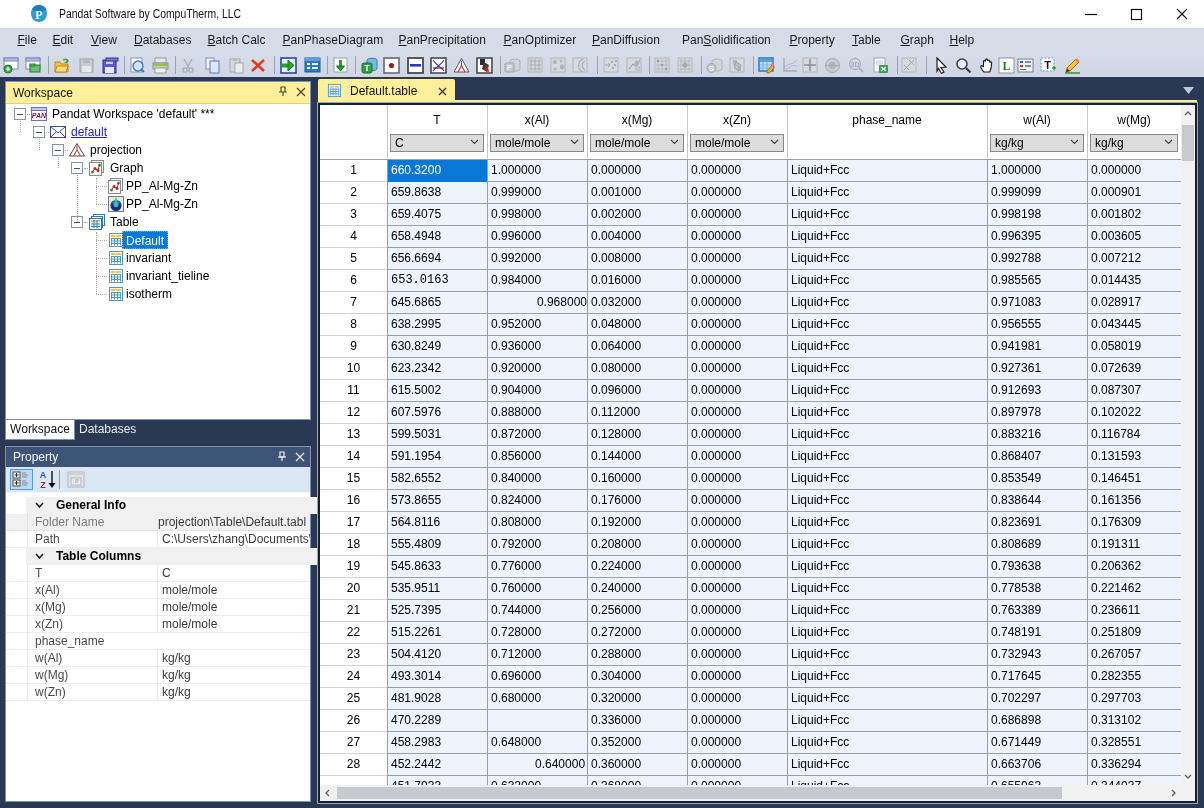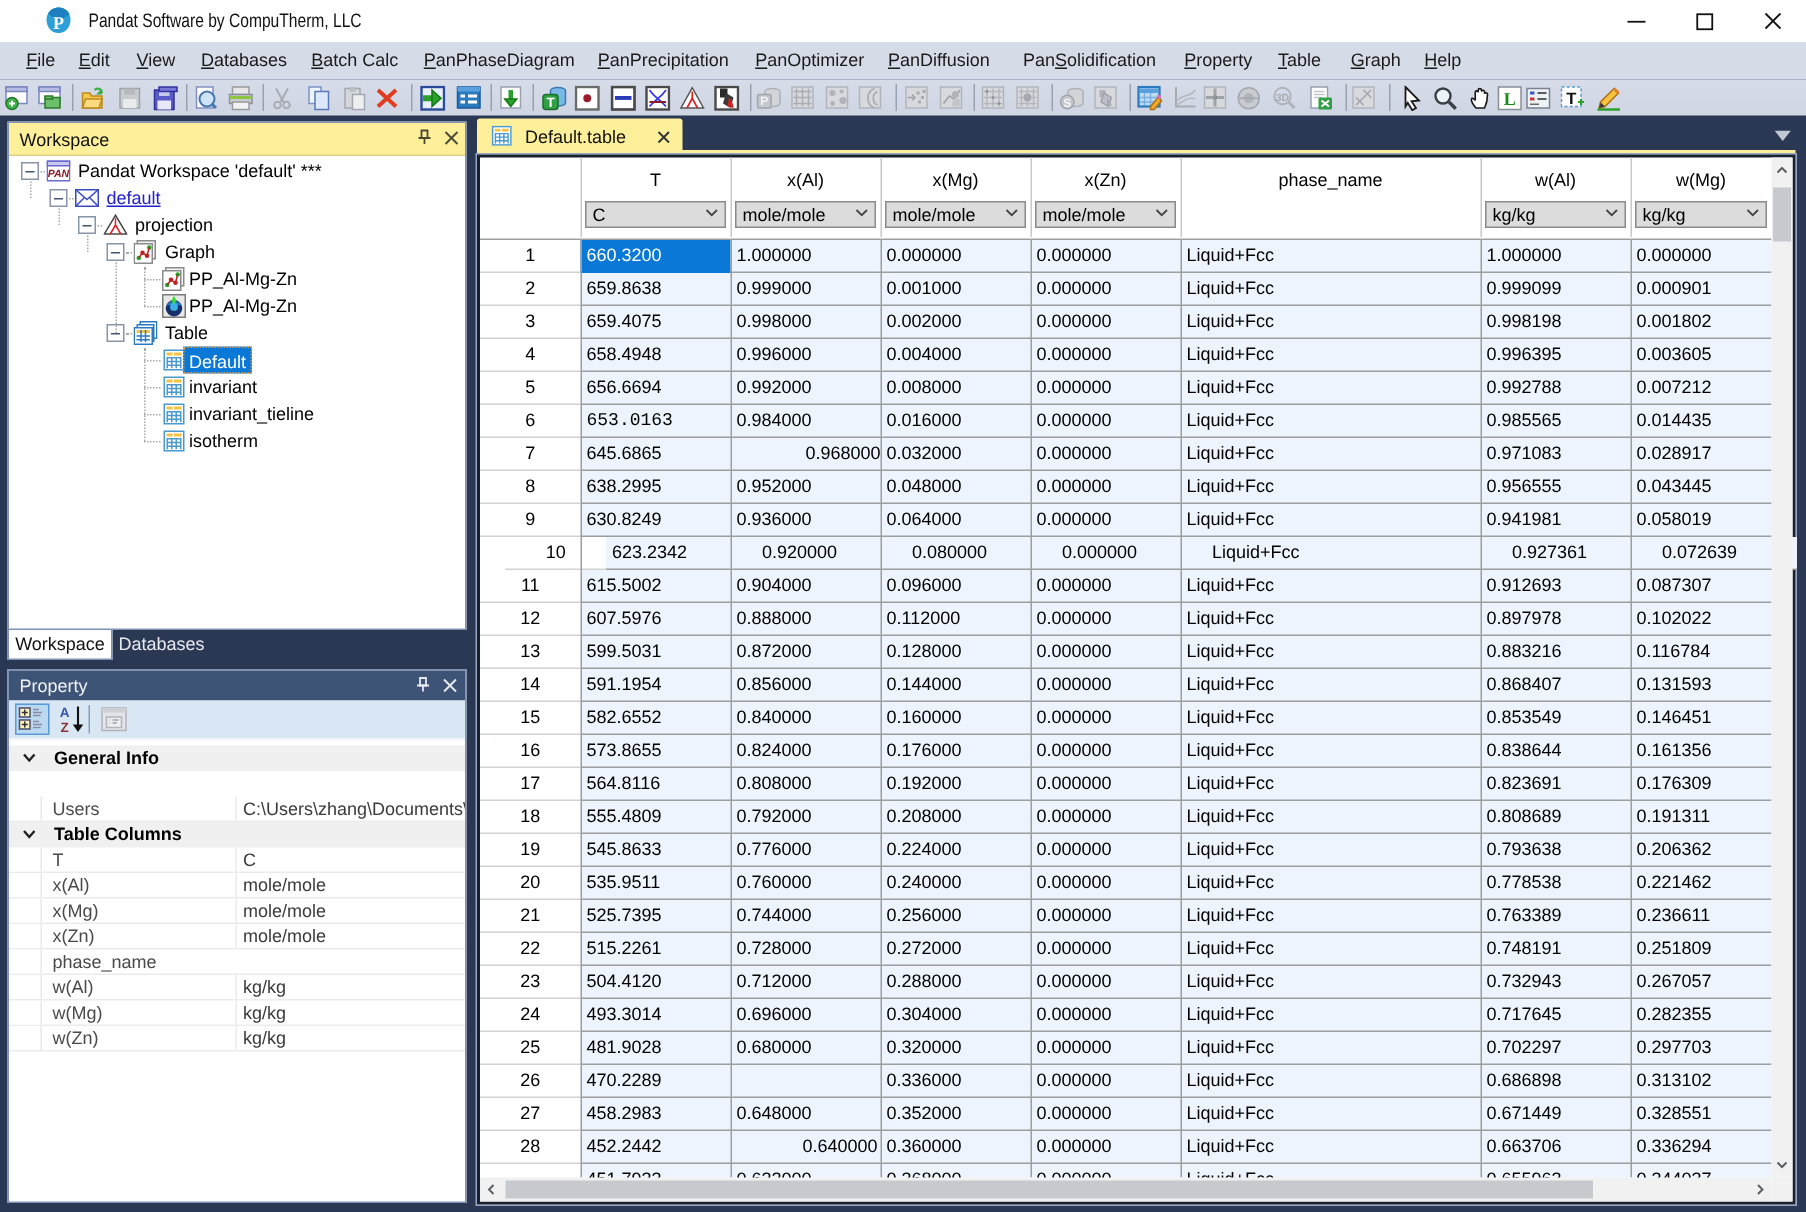--- a/index.html
+++ b/index.html
@@ -25,21 +25,21 @@
 .texp i{position:absolute;left:2px;top:5px;width:6px;height:1px;background:#44546e;}
 .dotv{position:absolute;width:1px;border-left:1px dotted #a8a8a8;}
 .doth{position:absolute;height:1px;border-top:1px dotted #a8a8a8;}
 
 .ltab{position:absolute;top:420px;height:20px;font-size:12px;text-align:center;line-height:19px;}
 
 #prop{left:5px;top:446px;width:306px;height:356px;border:1px solid #7f92b4;background:#fff;}
 #prophead{left:0;top:0;width:304px;height:20px;background:#3e5477;color:#f0f2f6;}
 #proptools{left:0;top:20px;width:304px;height:26px;background:#d9e7f5;border-bottom:1px solid #f5f8fb;}
 .prow{position:absolute;left:0;width:304px;height:17px;line-height:17px;overflow:hidden;}
-.pcat{background:#f0f0f0;font-weight:bold;color:#000;}
+.pcat{background:#f0f0f0;font-weight:bold;color:#000;margin-left:20px;}
 .plbl{position:absolute;left:29px;top:0;}
 .pval{position:absolute;left:152px;top:0;}
 .pgut{position:absolute;left:0;top:0;width:22px;height:17px;background:#f0f0f0;}
 
 #doctab{left:318px;top:79px;width:137px;height:24px;background:#fef09a;border-radius:2px 2px 0 0;}
 #tabstrip{left:318px;top:100px;width:879px;height:3px;background:#fef09a;}
 
 #doc{left:318px;top:103px;width:879px;height:700px;background:#fff;border:2px solid #18222f;box-shadow:0 0 0 1px #97a5c5;}
 .hname{position:absolute;top:0;height:29px;line-height:30px;text-align:center;font-size:12px;color:#000;}
 .combo{position:absolute;top:29px;height:18px;background:#dcdcdc;border:1px solid #8a8a8a;font-size:12px;line-height:16px;color:#000;padding-left:4px;}
@@ -487,23 +487,28 @@
         <rect x="4" y="7" width="10" height="7" fill="#eceef0" stroke="#b0b3ba"></rect>
         <path d="M6 9h.5M6 11h.5M8 9h4M8 11h3" stroke="#a0a3aa"></path>
       </svg>
     </div>
     <div class="prow pcat" style="top:50px">
       <svg style="position:absolute;left:9px;top:5px" width="9" height="7" viewBox="0 0 9 7">
         <path d="M1 1l3.5 4L8 1" stroke="#222" stroke-width="1.6" fill="none"></path>
       </svg>
       <span style="position:absolute;left:30px">General Info</span>
     </div>
+    <div class="prow" style="top:67px;background:#f0f0f0;border-bottom:1px solid #e4e4e4">
+      <div class="pgut" style="border-right:1px solid #e0e0e0"></div>
+      <span class="plbl" style="color:#7a7a7a">Folder Name</span>
+      <span class="pval" style="color:#3a3a3a">projection\Table\Default.tabl</span>
+    </div>
     <div class="prow" style="top:84px;border-bottom:1px solid #ececec">
       <div class="pgut" style="background:#fff;border-right:1px solid #e8e8e8"></div>
-      <span class="plbl" style="color:#4a4a4a">Users</span>
+      <span class="plbl" style="color:#4a4a4a">Path</span>
       <span class="pval" style="color:#3a3a3a;border-left:1px solid #ececec;padding-left:4px;left:151px">C:\Users\zhang\Documents\</span>
     </div>
     <div class="prow pcat" style="top:101px">
       <svg style="position:absolute;left:9px;top:5px" width="9" height="7" viewBox="0 0 9 7">
         <path d="M1 1l3.5 4L8 1" stroke="#222" stroke-width="1.6" fill="none"></path>
       </svg>
       <span style="position:absolute;left:30px">Table Columns</span>
     </div>
     <div class="prow" style="top:118px;border-bottom:1px solid #ececec">
       <div class="pgut" style="background:#fff;border-right:1px solid #e8e8e8"></div>
@@ -674,21 +679,21 @@
     <div class="drow" style="top:231px;height:22px;">
       <div class="rn" style="border-bottom:1px solid #d2d2d2;height:22px">9</div>
       <div class="dc" style="left:67px;width:100px;">630.8249</div>
       <div class="dc" style="left:167px;width:100px;">0.936000</div>
       <div class="dc" style="left:267px;width:100px;">0.064000</div>
       <div class="dc" style="left:367px;width:100px;">0.000000</div>
       <div class="dc" style="left:467px;width:200px;">Liquid+Fcc</div>
       <div class="dc" style="left:667px;width:100px;">0.941981</div>
       <div class="dc" style="left:767px;width:94px;">0.058019</div>
     </div>
-    <div class="drow" style="top:253px;height:22px;margin-left:17px;">
+    <div class="drow" style="top:253px;height:22px;">
       <div class="rn" style="border-bottom:1px solid #d2d2d2;height:22px">10</div>
       <div class="dc" style="left:67px;width:100px;">623.2342</div>
       <div class="dc" style="left:167px;width:100px;">0.920000</div>
       <div class="dc" style="left:267px;width:100px;">0.080000</div>
       <div class="dc" style="left:367px;width:100px;">0.000000</div>
       <div class="dc" style="left:467px;width:200px;">Liquid+Fcc</div>
       <div class="dc" style="left:667px;width:100px;">0.927361</div>
       <div class="dc" style="left:767px;width:94px;">0.072639</div>
     </div>
     <div class="drow" style="top:275px;height:22px;">

